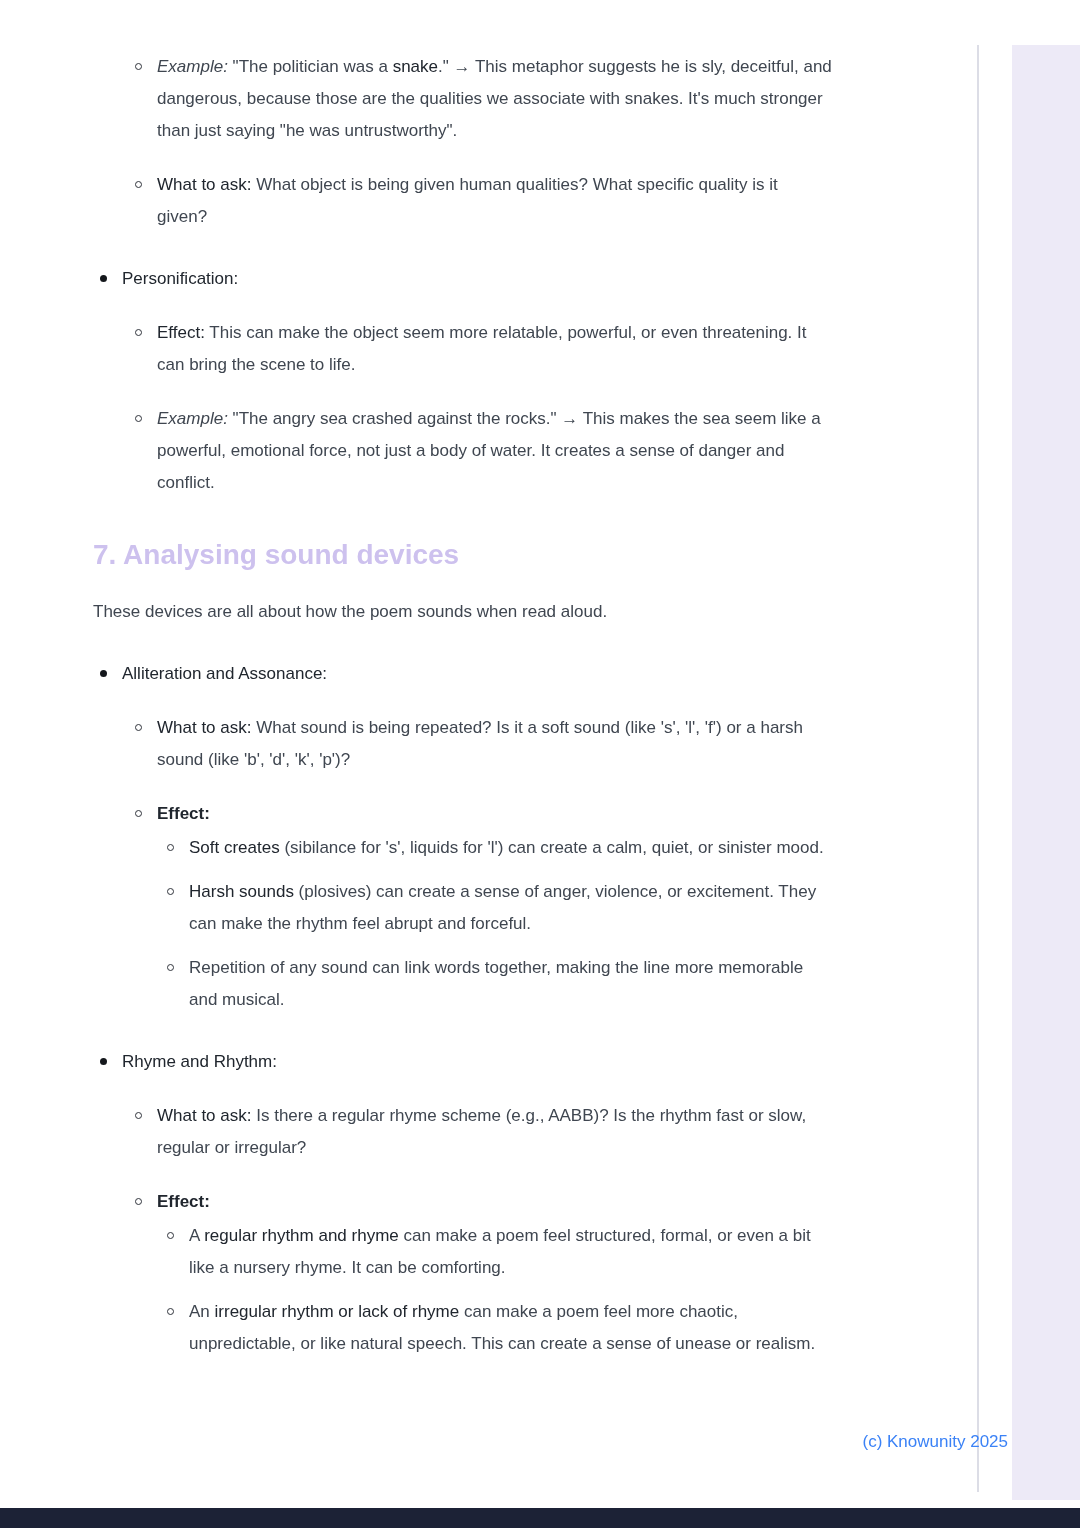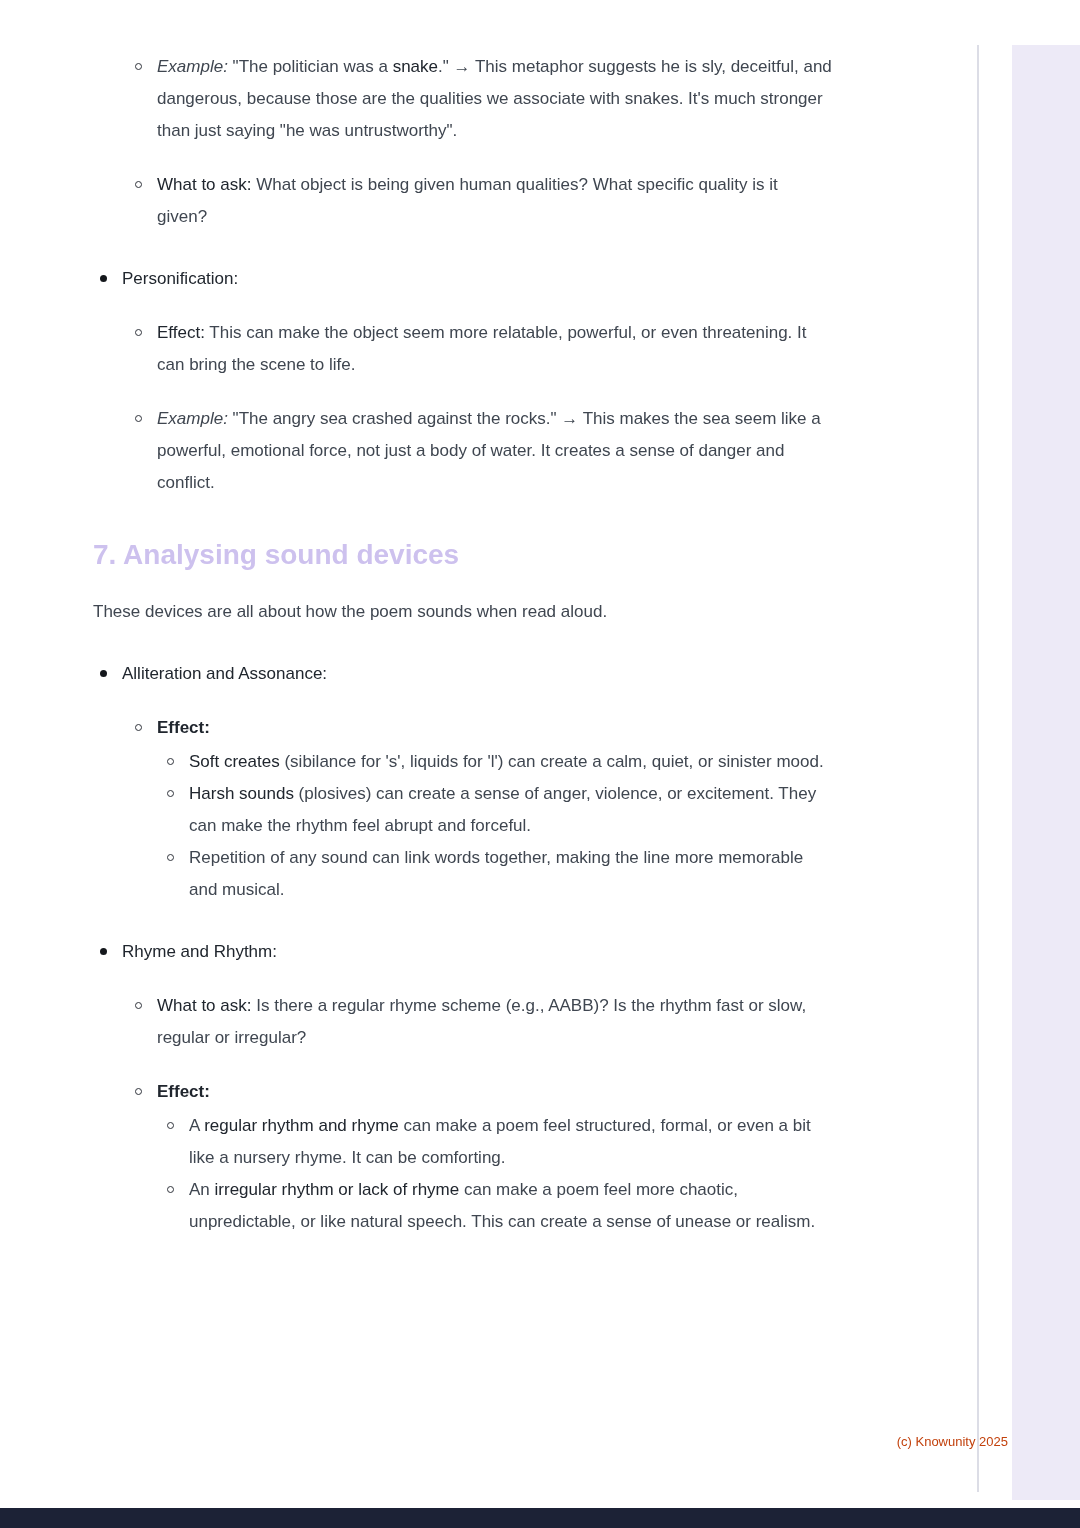--- a/index.html
+++ b/index.html
@@ -16,21 +16,21 @@
   .doc {
     position: absolute;
     top: 0; left: 0;
     width: 832px;
     padding: 29px 0 0 93px;
   }
   .li { display: flex; gap: 15px; font-size: 17px; line-height: 32px; }
   .li .txt { flex: 1; }
   .li1 { margin-top: 30px; padding-left: 7px; }
   .li2 { margin-top: 22px; margin-left: 42px; }
-  .li3 { margin-left: 10px; }
+  .li3 { margin-top: 12px; margin-left: 10px; }
   .li3.tight { margin-top: 2px; }
   .bullet { flex: 0 0 7px; }
   .circle {
     width: 7px; height: 7px;
     border: 1.5px solid #30343c;
     border-radius: 50%;
     margin-top: 12px;
   }
   .disc {
     width: 7px; height: 7px;
@@ -46,23 +46,23 @@
     line-height: 36px;
     font-weight: 700;
     color: var(--heading, #cdc1ee);
   }
   .intro { margin-top: 23px; font-size: 17px; line-height: 32px; }
   .effect-label { font-weight: 700; color: var(--bold_text, #20262e); }
   .footer-credit {
     position: absolute;
     top: 1434px;
     right: 72px;
-    font-size: 13px;
+    font-size: 17px;
     line-height: 16px;
-    color: #c2410c;
+    color: #3b82f6;
   }
   .divider-line {
     position: absolute;
     left: 977px; top: 45px;
     width: 2px; height: 1447px;
     background: #dcdde6;
   }
   .right-strip {
     position: absolute;
     left: 1012px; top: 45px;
@@ -110,20 +110,24 @@
 
     <h2 class="section-heading">7. Analysing sound devices</h2>
 
     <p class="intro">These devices are all about how the poem sounds when read aloud.</p>
 
     <div class="li li1">
       <span class="bullet disc"></span>
       <div class="txt bold">Alliteration and Assonance:</div>
     </div>
 
+    <div class="li li2">
+      <span class="bullet circle"></span>
+      <div class="txt"><span class="b">What to ask:</span><span> What sound is being repeated? Is it a soft sound (like 's', 'l', 'f') or a harsh sound (like 'b', 'd', 'k', 'p')?</span></div>
+    </div>
 
     <div class="li li2">
       <span class="bullet circle"></span>
       <div class="txt">
         <div class="effect-label">Effect:</div>
 
         <div class="li li3 tight">
           <span class="bullet circle"></span>
           <div class="txt"><span class="b">Soft creates</span><span> (sibilance for 's', liquids for 'l') can create a calm, quiet, or sinister mood.</span></div>
         </div>

